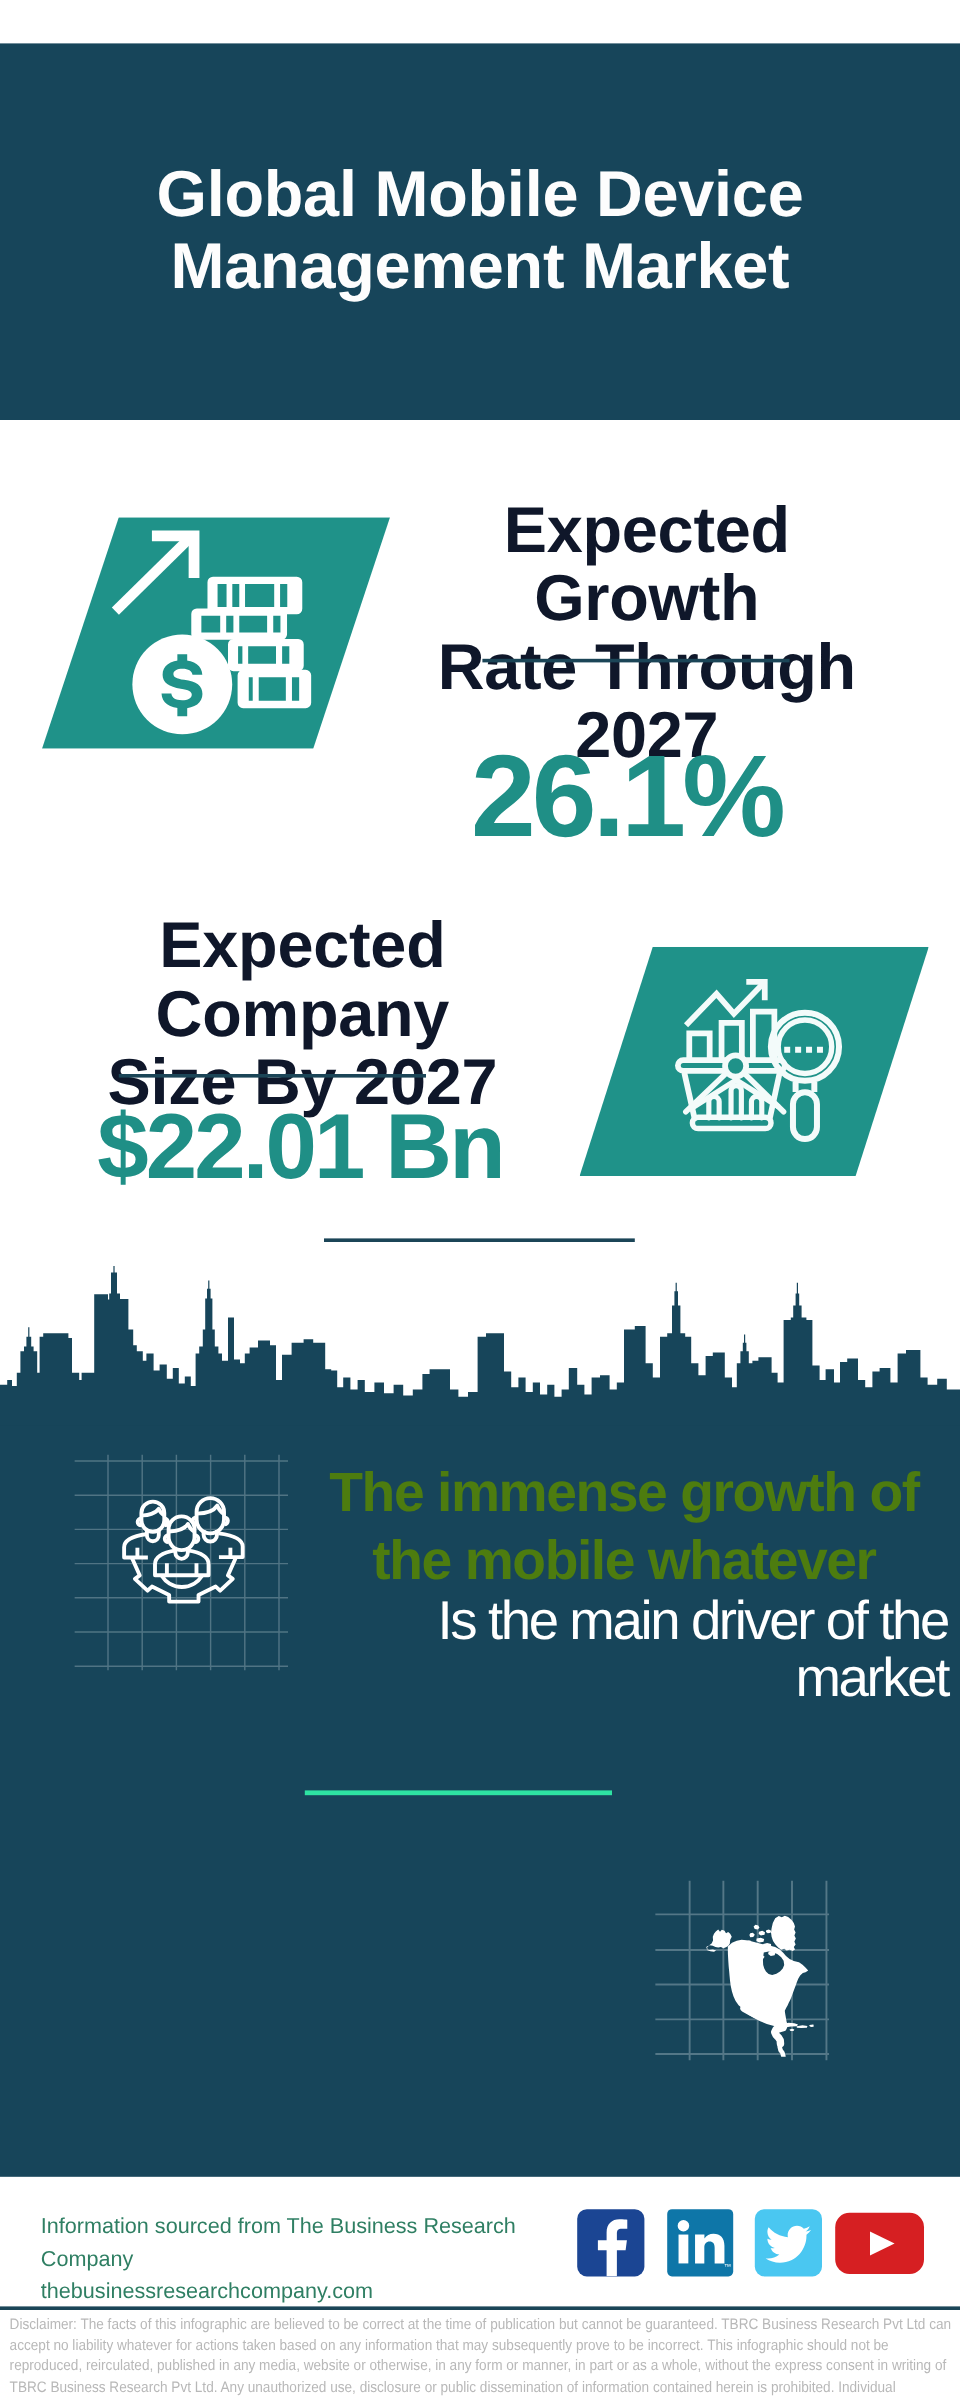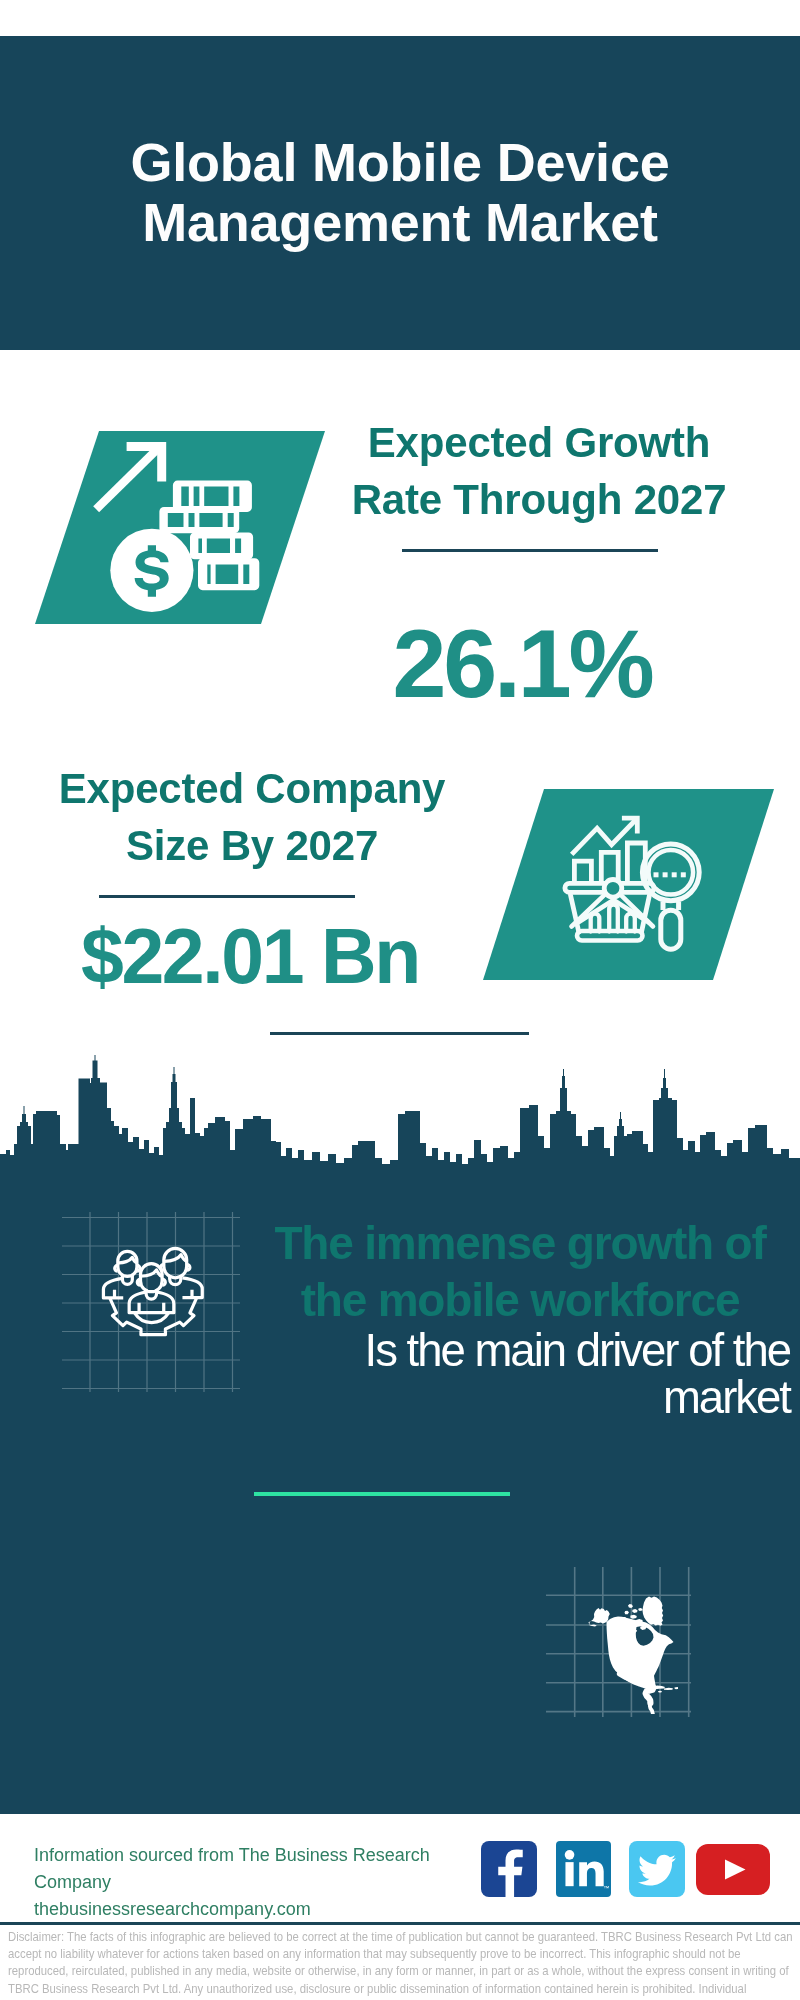--- a/index.html
+++ b/index.html
@@ -7,32 +7,32 @@
   body { font-family:"Liberation Sans", sans-serif; background:#ffffff; overflow:hidden;
          -webkit-font-smoothing:antialiased; }
   .page { position:relative; width:800px; height:2000px; background:#fff; overflow:hidden;margin-top:36px; }
 
   
   .header { position:absolute; left:0; top:0; width:800px; height:314px; background:#17455a; }
   .header .title { position:absolute; left:0; top:96px; width:800px; text-align:center;
     color:#fdfdfd; font-size:54px; font-weight:bold; line-height:60px; letter-spacing:-0.2px; }
 
   
-  .stat-label { color:#0f766e; font-weight:bold; font-size:42px; line-height:57px; text-align:center;
+  .stat-label { color:#0f172a; font-weight:bold; font-size:54px; line-height:57px; text-align:center;
                 letter-spacing:-0.2px; }
   .stat-rule  { position:absolute; background:#1b4557; height:3px; }
   .stat-value { position:absolute; color:#1f8f86; font-weight:bold; font-size:97px; line-height:97px;
                 text-align:center; letter-spacing:-3.2px; white-space:nowrap; }
 
   .para { position:absolute; background:#1f9289; }
 
   
   .darkpanel { position:absolute; left:0; width:800px; background:#17455a; }
 
-  .green-head { color:#0f766e; font-weight:bold; text-align:center; }
+  .green-head { color:#4d7c0f; font-weight:bold; text-align:center; }
   .white-sub  { color:#ffffff; text-align:right; }
 
   
   .srcline { color:#2f7f63; font-size:18px; line-height:27px; }
   .disclaimer { color:#b8b8b8; font-size:12.6px; line-height:17.2px; letter-spacing:0px;
                 transform:scaleX(0.90); transform-origin:0 0; width:873px !important; }
   .social { position:absolute; display:block; overflow:hidden; }
 </style>
 </head>
 <body>
@@ -192,21 +192,21 @@
       <path d="M145.6 1259 v5 a5.8 5.8 0 0 0 11.6 0 v-5"></path>
       <path d="M146.2 1262 c-12.5 1.9 -19.4 5.7 -19.4 12.8 v10.2 h49.6 v-10.2 c0 -7.1 -6.9 -10.9 -19.4 -12.8"></path>
       <path d="M137.8 1274 v11 M165.2 1274 v11"></path>
       <path d="M133 1285.5 a22 22 0 0 0 37.4 0"></path>
     </g>
   </svg>
 
   <div style="position:absolute; left:250px; top:1179px; width:540px;">
     <div class="green-head" style="font-size:46px; line-height:56.5px; letter-spacing:-1.2px;">
       <div>The immense growth of</div>
-      <div>the mobile workforce</div>
+      <div>the mobile whatever</div>
     </div>
     <div class="white-sub" style="font-size:45.5px; line-height:46.5px; letter-spacing:-2.0px;">
       <div>Is the main driver of the</div>
       <div>market</div>
     </div>
   </div>
   <div style="position:absolute; left:254px; top:1456px; width:256px; height:4px; background:#2ee3a2;"></div>
 
 
   <svg width="145" height="150" viewBox="0 0 145 150" style="position:absolute; left:546px; top:1531px;">

